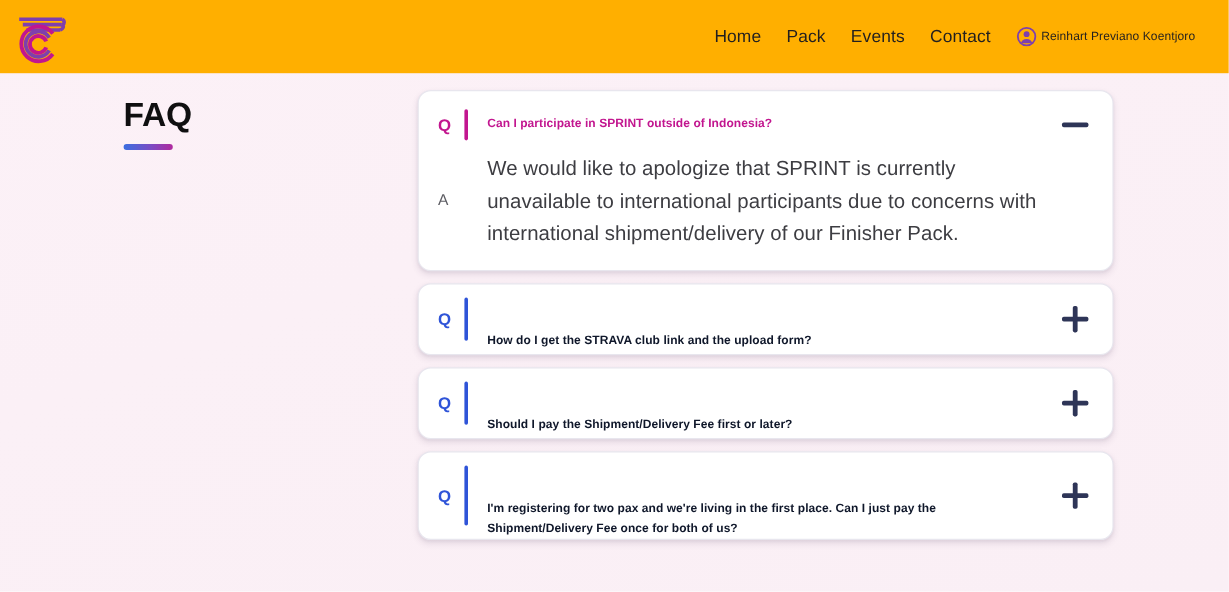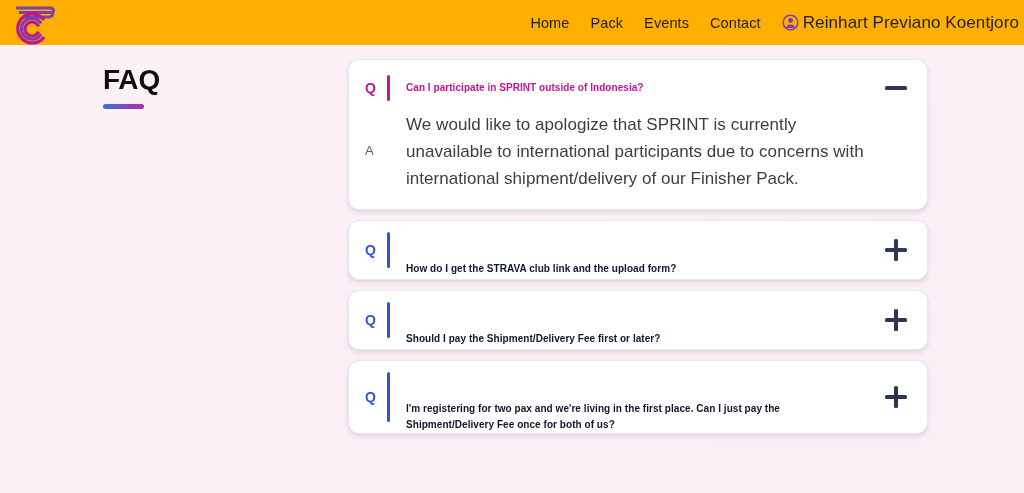--- a/index.html
+++ b/index.html
@@ -11,26 +11,26 @@
   }
 
   body {
     font-family: "Liberation Sans", sans-serif;
     background: linear-gradient(160deg, #fcf1f7 0%, #fbf0f6 40%, #faeff5 100%);
     position: relative;
   }
 
   
   .header {
-    height: 45px;
+    height: 61px;
     background: #FFAF00;
     display: flex;
     align-items: center;
     justify-content: space-between;
-    padding: 0 3px 0 8px;
+    padding: 0 26px 0 8px;
     position: relative;
     z-index: 5;
     text-align: right;
   }
 
   .logo {
     width: 52px;
     height: 50px;
     position: relative;
     flex: none;
@@ -52,21 +52,21 @@
     cursor: pointer;
   }
   .user-chip {
     display: flex;
     align-items: center;
     gap: 4px;
     cursor: pointer;
   }
   .avatar-icon { width: 17px; height: 17px; display: block; flex: none; }
   .user-name {
-    font-size: 17px;
+    font-size: 10px;
     color: #221f1f;
     white-space: nowrap;
     letter-spacing: 0.1px;
   }
 
   
   .page {
     display: flex;
     padding-top: 14px;
   }

